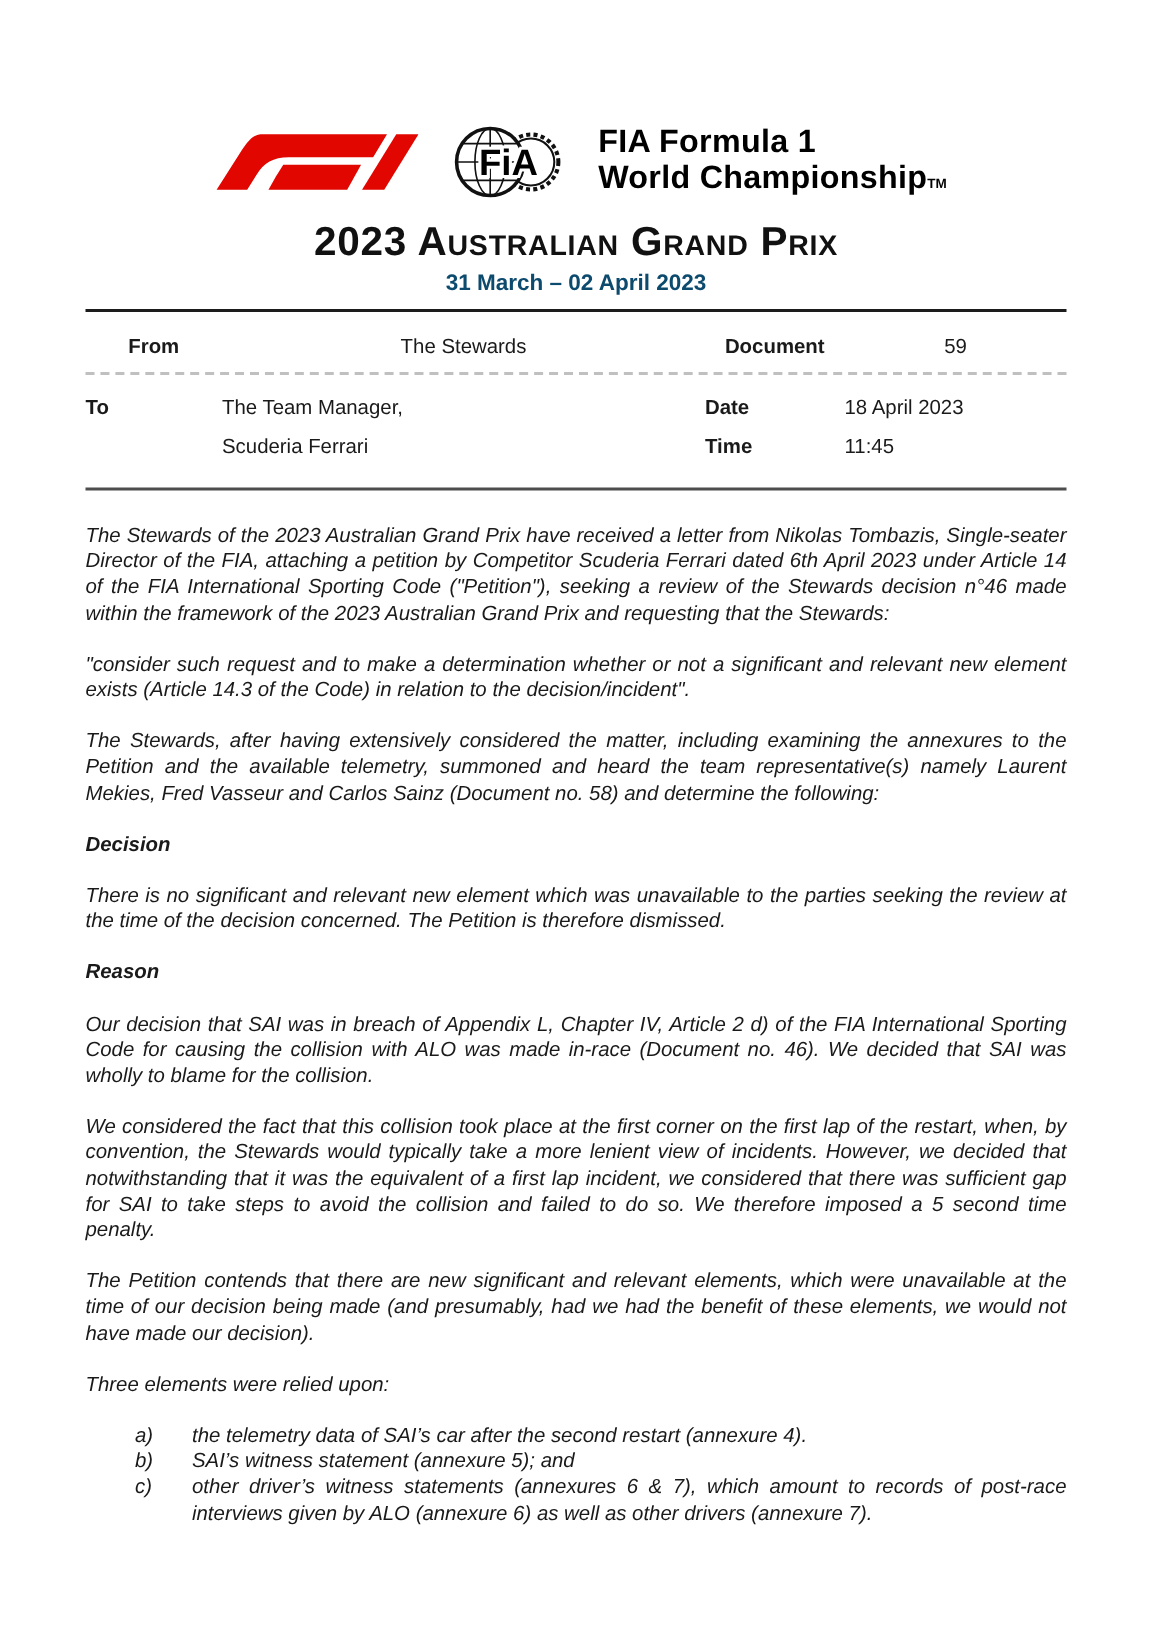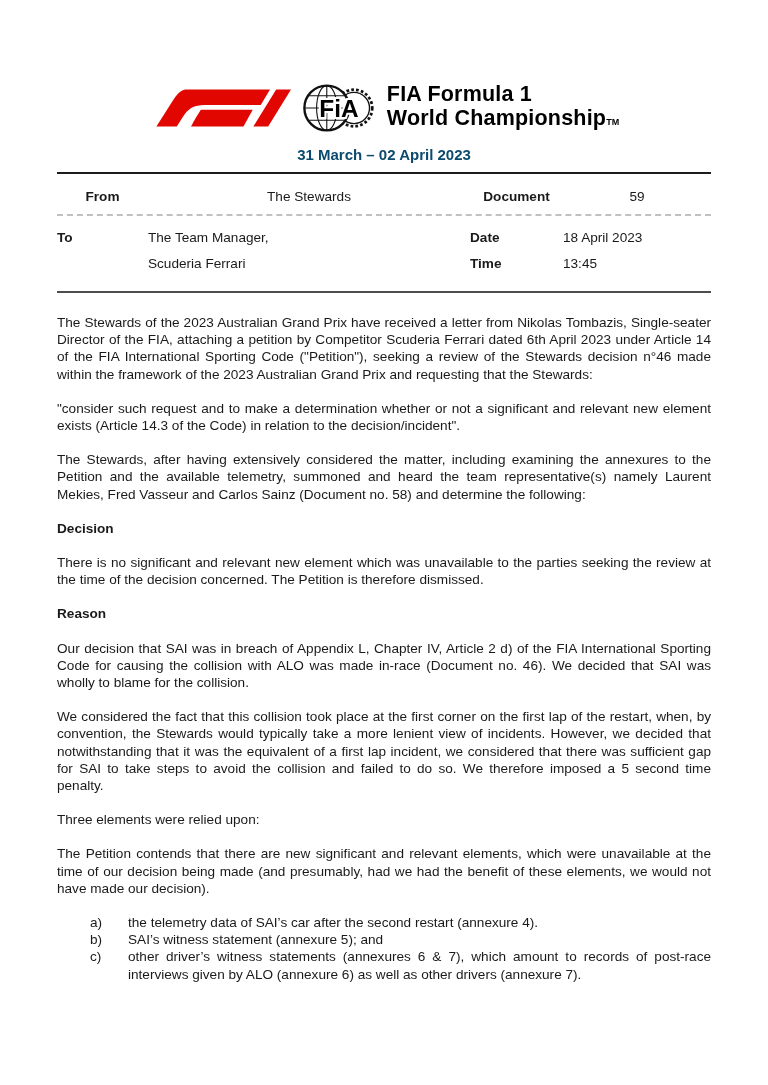--- a/index.html
+++ b/index.html
@@ -15,21 +15,21 @@
     padding: 0 57px;
     overflow: hidden;
   }
 
   
   .masthead {
     padding-top: 76px;
     display: flex;
     justify-content: center;
     align-items: center;
-    gap: 10px;
+    gap: 22px;
     height: 140px;
   }
   .f1-logo-svg { width: 142px; height: 44px; flex: 0 0 auto; }
   .fia-logo-svg { width: 76px; height: 62px; flex: 0 0 auto; }
   .brand-text {
     font-size: 21.5px;
     line-height: 24px;
     color: #000000;
     font-weight: 700;
     letter-spacing: 0.2px;
@@ -71,20 +71,21 @@
   .meta-section-2 { padding: 9px 0 14px 0; }
   .meta-label { font-weight: bold; }
   .lh26 { line-height: 26px; }
 
   
   .body-copy {
     margin-top: 21px;
     font-size: 13.6px;
     line-height: 17.2px;
     text-align: justify;
+    font-style: italic;
   }
   .body-copy p { margin-bottom: 17px; }
   .heading { font-weight: bold; margin-bottom: 17px; }
 
   .element-list { margin-top: 17px; }
   .list-item {
     display: grid;
     grid-template-columns: 33px 38px 1fr;
   }
   .list-item .marker { grid-column: 2; }
@@ -116,20 +117,21 @@
       <text x="56" y="51" font-size="36" font-weight="bold" text-anchor="middle" font-family="Liberation Sans, DejaVu Sans, sans-serif" fill="#000" stroke="#ffffff" stroke-width="6" paint-order="stroke">FiA</text>
     </svg>
 
     <div class="brand-text">
       <div>FIA Formula 1</div>
       <div><span>World Championship</span><span class="tm">TM</span></div>
     </div>
   </header>
 
   <div class="title-block">
+    <div class="doc-title">2023 Australian Grand Prix</div>
     <div class="doc-dates">31 March – 02 April 2023</div>
   </div>
 
   <hr class="rule-top">
 
   <div class="meta">
     <div class="meta-section-1">
       <div class="meta-row">
         <div class="meta-label">From</div>
         <div>The Stewards</div>
@@ -144,41 +146,41 @@
       <div class="meta-row lh26">
         <div class="meta-label">To</div>
         <div>The Team Manager,</div>
         <div class="meta-label">Date</div>
         <div>18 April 2023</div>
       </div>
       <div class="meta-row lh26">
         <div></div>
         <div>Scuderia Ferrari</div>
         <div class="meta-label">Time</div>
-        <div>13:45</div>
+        <div>11:45</div>
       </div>
     </div>
   </div>
 
   <hr class="rule-bottom">
 
   <main class="body-copy">
     <p>The Stewards of the 2023 Australian Grand Prix have received a letter from Nikolas Tombazis, Single-seater Director of the FIA, attaching a petition by Competitor Scuderia Ferrari dated 6th April 2023 under Article 14 of the FIA International Sporting Code ("Petition"), seeking a review of the Stewards decision n°46 made within the framework of the 2023 Australian Grand Prix and requesting that the Stewards:</p>
     <p>"consider such request and to make a determination whether or not a significant and relevant new element exists (Article 14.3 of the Code) in relation to the decision/incident".</p>
     <p>The Stewards, after having extensively considered the matter, including examining the annexures to the Petition and the available telemetry, summoned and heard the team representative(s) namely Laurent Mekies, Fred Vasseur and Carlos Sainz (Document no. 58) and determine the following:</p>
 
     <div class="heading">Decision</div>
     <p>There is no significant and relevant new element which was unavailable to the parties seeking the review at the time of the decision concerned. The Petition is therefore dismissed.</p>
 
     <div class="heading">Reason</div>
     <p>Our decision that SAI was in breach of Appendix L, Chapter IV, Article 2 d) of the FIA International Sporting Code for causing the collision with ALO was made in-race (Document no. 46).  We decided that SAI was wholly to blame for the collision.</p>
     <p>We considered the fact that this collision took place at the first corner on the first lap of the restart, when, by convention, the Stewards would typically take a more lenient view of incidents.   However, we decided that notwithstanding that it was the equivalent of a first lap incident, we considered that there was sufficient gap for SAI to take steps to avoid the collision and failed to do so.  We therefore imposed a 5 second time penalty.</p>
+    <p>The Petition contends that there are new significant and relevant elements, which were unavailable at the time of our decision being made (and presumably, had we had the benefit of these elements, we would not have made our decision).</p>
+
     <p>Three elements were relied upon:</p>
-
-    <p>The Petition contends that there are new significant and relevant elements, which were unavailable at the time of our decision being made (and presumably, had we had the benefit of these elements, we would not have made our decision).</p>
 
     <div class="element-list">
       <div class="list-item">
         <span class="marker">a)</span>
         <span class="item-text">the telemetry data of SAI’s car after the second restart (annexure 4).</span>
       </div>
       <div class="list-item">
         <span class="marker">b)</span>
         <span class="item-text">SAI’s witness statement (annexure 5); and</span>
       </div>

